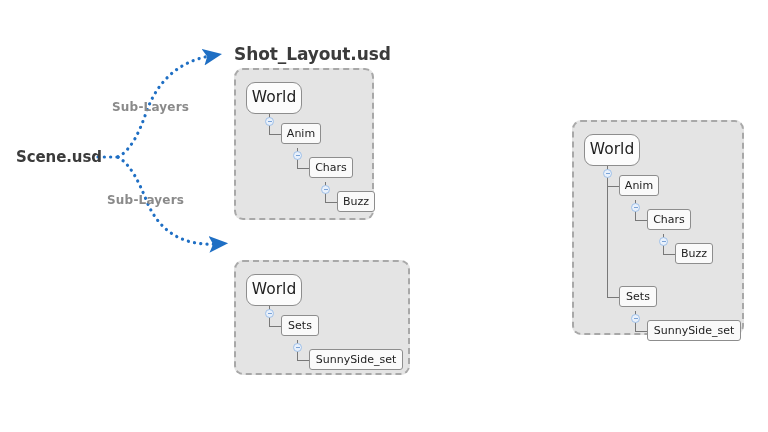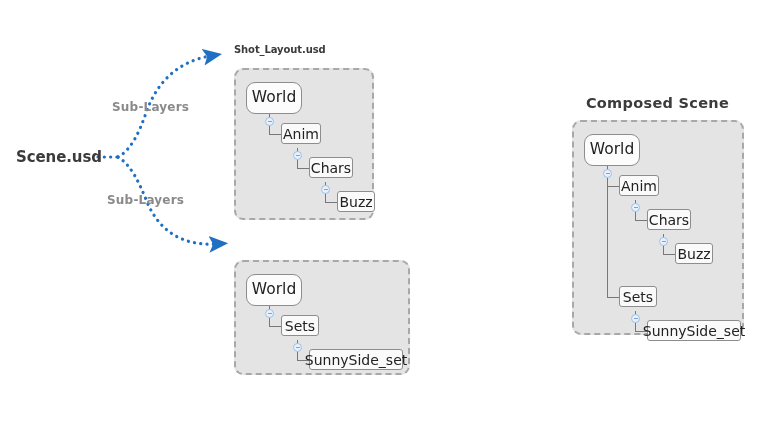--- a/index.html
+++ b/index.html
@@ -29,21 +29,21 @@
     font-size:12px;
     color:#8a8a8a;
     white-space:nowrap;
     letter-spacing:0.2px;
   }
 
   
   .layer-title{
     position:absolute;
     font-weight:bold;
-    font-size:10px;
+    font-size:17px;
     color:#3b3b3b;
     white-space:nowrap;
     letter-spacing:-0.1px;
   }
   .panel-title{
     position:absolute;
     font-weight:bold;
     font-size:14.5px;
     color:#3b3b3b;
     white-space:nowrap;
@@ -61,21 +61,21 @@
   }
 
   
   .node{
     position:absolute;
     background:#fafafa;
     border:1px solid #8d8d8d;
     border-radius:3px;
     box-sizing:border-box;
     color:#222;
-    font-size:14px;
+    font-size:11px;
     line-height:1;
     display:flex;
     align-items:center;
     justify-content:center;
     white-space:nowrap;
     padding:0 5px;
   }
   .node.root-node{
     border-radius:9px;
     font-size:15.5px;
@@ -164,21 +164,20 @@
     <div class="conn-h" style="left:61px;top:98px;width:12px;"></div>
 
     <div class="node root-node" style="left:10px;top:12px;width:56px;height:32px;">World</div>
     <div class="node" style="left:45px;top:53px;width:38px;height:21px;">Sets</div>
     <div class="node" style="left:73px;top:87px;width:94px;height:21px;">SunnySide_set</div>
 
     <div class="toggle" style="left:29px;top:47px;"></div>
     <div class="toggle" style="left:57px;top:81px;"></div>
   </div>
 
-  <div class="panel-title" style="left:570px;top:95px;width:175px;">Composed Scene</div>
 
   <div class="panel" style="left:572px;top:120px;width:172px;height:215px;">
 
     <div class="conn-v" style="left:33px;top:44px;height:131px;"></div>
     <div class="conn-h" style="left:33px;top:64px;width:12px;"></div>
     <div class="conn-h" style="left:33px;top:175px;width:12px;"></div>
 
     <div class="conn-v" style="left:61px;top:78px;height:20px;"></div>
     <div class="conn-h" style="left:61px;top:98px;width:12px;"></div>
 

